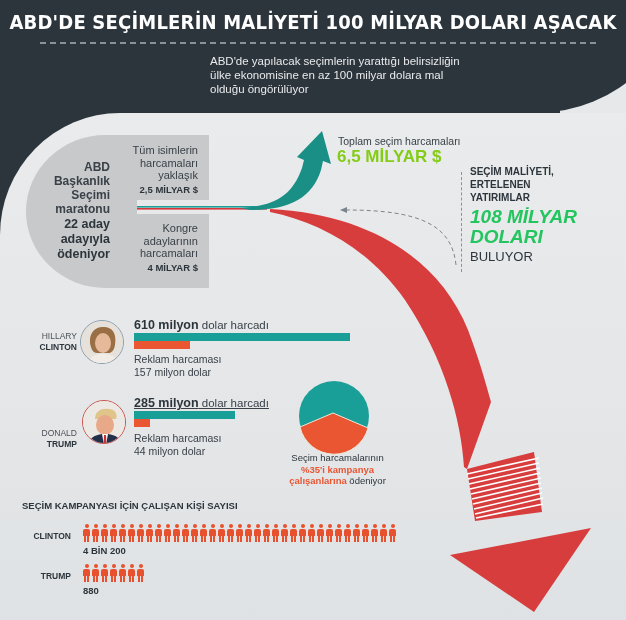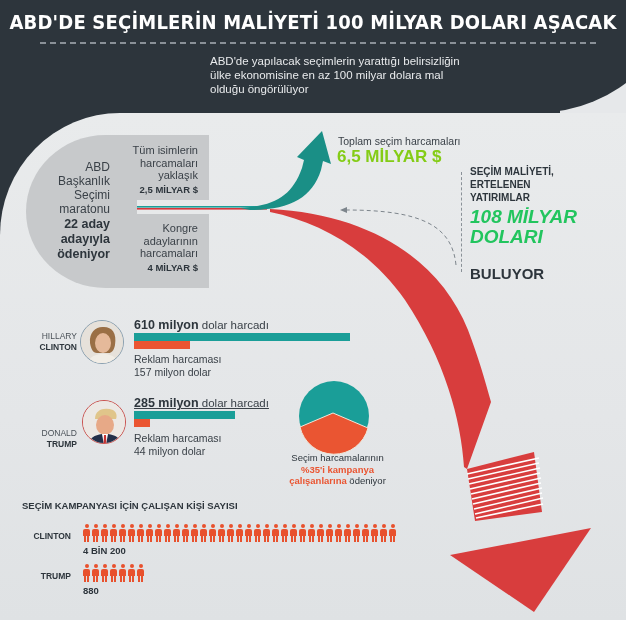--- a/index.html
+++ b/index.html
@@ -66,20 +66,21 @@
     left: 137px; top: 200px;
     width: 72px; height: 14px;
     background: #e7e9ea;
   }
   .pill-left-text {
     position: absolute;
     left: 40px; top: 160px; width: 70px;
     text-align: right;
     font-size: 12px; line-height: 14px;
     color: #3a4148;
+    font-weight: bold;
   }
   .pill-left-bold {
     position: absolute;
     left: 40px; top: 217px; width: 70px;
     text-align: right;
     font-size: 12.5px; line-height: 15px;
     font-weight: 700;
     color: #2d353c;
   }
   .pill-top-text {
@@ -130,22 +131,22 @@
     font-size: 10px; font-weight: 700; line-height: 13px;
     color: #2d353c;
   }
   .cost-value {
     font-size: 19px; font-weight: 800; line-height: 20px;
     color: #22c55e;
     margin-top: 3px;
     font-style: italic;
   }
   .cost-foot {
-    font-size: 15px; font-weight: 700;
-    color: #2d353c; margin-top: 18px;
+    font-size: 13px; font-weight: 400;
+    color: #2d353c; margin-top: 2px;
   }
   .vdash {
     position: absolute;
     left: 461px; top: 172px; width: 0; height: 100px;
     border-left: 1.5px dashed #8a9198;
   }
   .cand-name {
     position: absolute;
     width: 72px; text-align: right;
     font-size: 8.5px; line-height: 11px; color: #4a5158;

